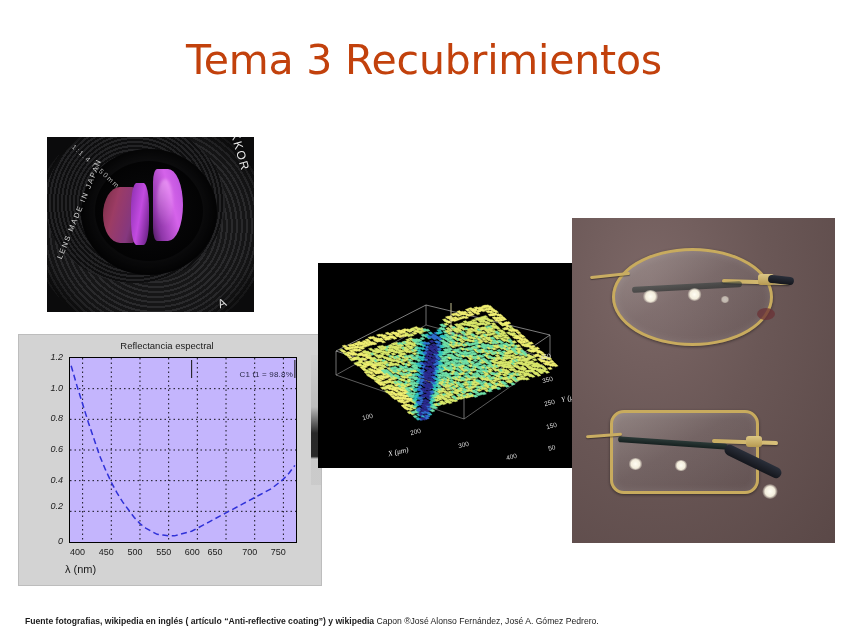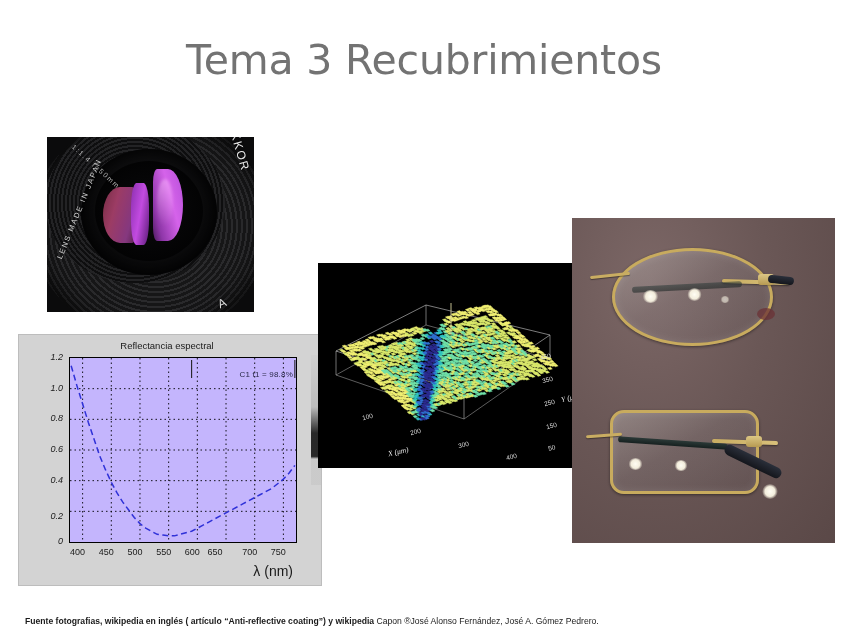--- a/index.html
+++ b/index.html
@@ -11,21 +11,21 @@
     overflow:hidden;
   }
   .slide{position:absolute;inset:0;}
 
   
   .title{
     position:absolute;left:0;top:36px;width:848px;
     text-align:center;
     font-size:41px;
     font-weight:400;
-    color:#737373;
+    color:#c2410c;
     letter-spacing:-0.2px;
     font-family:"DejaVu Sans", sans-serif;
   }
 
   
   .lens-photo{
     position:absolute;left:47px;top:137px;width:207px;height:175px;
     background:#0b0b0c;
     overflow:hidden;
   }
@@ -132,22 +132,22 @@
     font-style:italic;
   }
   .x-ticks{position:absolute;left:46px;top:212px;width:228px;height:14px;}
   .x-ticks span{
     position:absolute;top:0;
     font-size:9px;color:#1a1a1a;
     transform:translateX(-50%);
     font-family:"Liberation Sans", sans-serif;
   }
   .x-label{
-    position:absolute;left:46px;top:228px;width:228px;text-align:right;
-    font-size:14px;color:#1a1a1a;
+    position:absolute;left:46px;top:228px;width:228px;text-align:left;
+    font-size:11px;color:#1a1a1a;
     font-family:"Liberation Sans", sans-serif;
   }
   .chart-sidebar{
     position:absolute;right:0;top:20px;width:10px;height:130px;
     background:linear-gradient(180deg,#cfcfcf,#b8b8b8 40%,#0a0a0a 60%,#0a0a0a 78%,#c9c9c9 80%);
     opacity:.85;
   }
 
   
   .surface-box{
@@ -254,21 +254,21 @@
 
   <div class="chart-box">
     <div class="chart-title">Reflectancia espectral</div>
 
     <div class="y-ticks">
         <span style="top: 0px;">1.2</span>
         <span style="top: 30.6667px;">1.0</span>
         <span style="top: 61.3333px;">0.8</span>
         <span style="top: 92px;">0.6</span>
         <span style="top: 122.667px;">0.4</span>
-        <span style="top: 159px; margin-left: 48px;">0.2</span>
+        <span style="top: 149px; margin-left: 48px;">0.2</span>
         <span style="top: 184px;">0</span>
       </div>
 
     <div class="plot-area">
       <svg class="plot-svg" width="226" height="184" viewBox="0 0 226 184">
         <g id="chart-grid">
             <line x1="12.619289340101522" x2="12.619289340101522" y1="0" y2="184" stroke="#000" stroke-width="0.9" stroke-dasharray="1.5,3"></line>
             <line x1="41.2994923857868" x2="41.2994923857868" y1="0" y2="184" stroke="#000" stroke-width="0.9" stroke-dasharray="1.5,3"></line>
             <line x1="69.97969543147208" x2="69.97969543147208" y1="0" y2="184" stroke="#000" stroke-width="0.9" stroke-dasharray="1.5,3"></line>
             <line x1="98.65989847715736" x2="98.65989847715736" y1="0" y2="184" stroke="#000" stroke-width="0.9" stroke-dasharray="1.5,3"></line>

